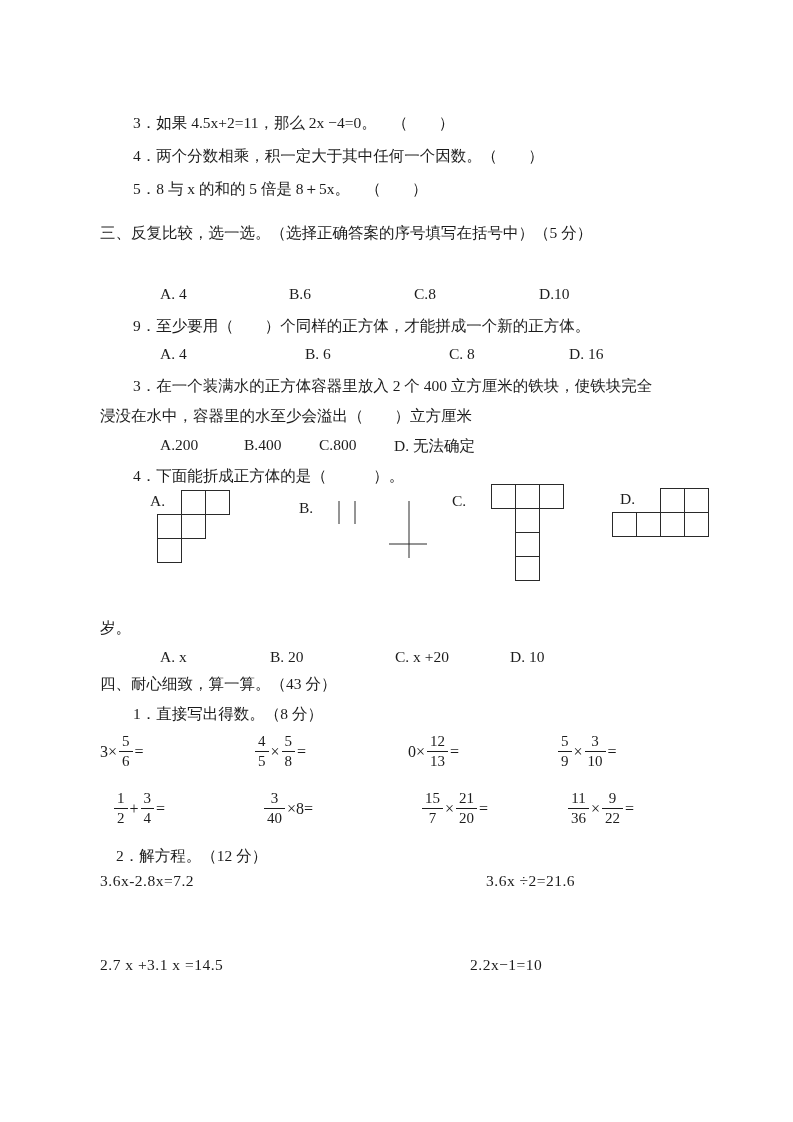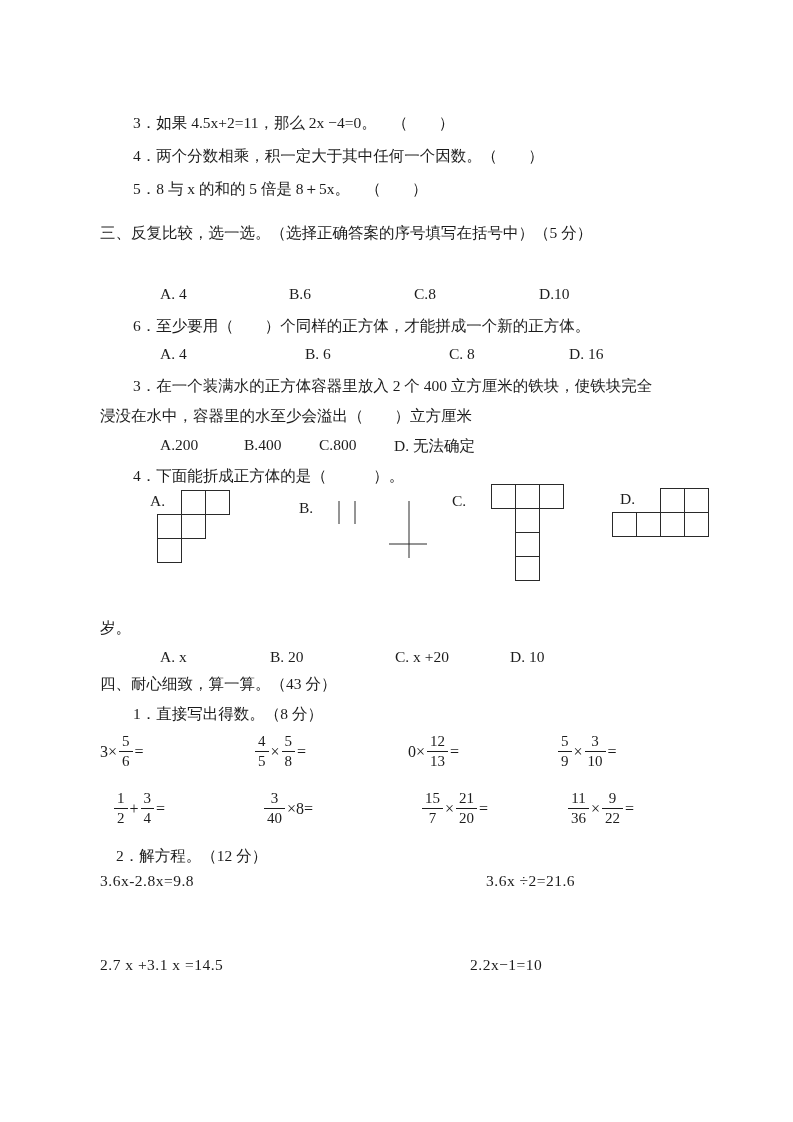--- a/index.html
+++ b/index.html
@@ -44,21 +44,21 @@
 
   <div class="t" style="top:222px;left:100px">三、反复比较，选一选。（选择正确答案的序号填写在括号中）（5 分）</div>
 
   <div>
     <span class="opt" style="top:285px;left:160px">A. 4</span>
     <span class="opt" style="top:285px;left:289px">B.6</span>
     <span class="opt" style="top:285px;left:414px">C.8</span>
     <span class="opt" style="top:285px;left:539px">D.10</span>
   </div>
 
-  <div class="t" style="top:315px;left:133px">6．至少要用（　　）个同样的正方体，才能拼成一个新的正方体。</div>
+  <div class="t" style="top:315px;left:133px">9．至少要用（　　）个同样的正方体，才能拼成一个新的正方体。</div>
   <div>
     <span class="opt" style="top:345px;left:160px">A. 4</span>
     <span class="opt" style="top:345px;left:305px">B. 6</span>
     <span class="opt" style="top:345px;left:449px">C. 8</span>
     <span class="opt" style="top:345px;left:569px">D. 16</span>
   </div>
 
   <div class="t" style="top:375px;left:133px">3．在一个装满水的正方体容器里放入 2 个 400 立方厘米的铁块，使铁块完全</div>
   <div class="t" style="top:405px;left:100px">浸没在水中，容器里的水至少会溢出（　　）立方厘米</div>
   <div>
@@ -198,18 +198,18 @@
       <span>×</span>
       <span class="frac">
         <span class="n">9</span>
         <span class="d">22</span>
       </span>
       <span> =</span>
     </div>
 
   <div class="t" style="top:845px;left:116px">2．解方程。（12 分）</div>
 
-  <div class="eq" style="top:872px;left:100px">3.6x-2.8x=9.8</div>
+  <div class="eq" style="top:872px;left:100px">3.6x-2.8x=7.2</div>
   <div class="eq" style="top:872px;left:486px">3.6x ÷2=21.6</div>
   <div class="eq" style="top:956px;left:100px">2.7 x +3.1 x =14.5</div>
   <div class="eq" style="top:956px;left:470px">2.2x−1=10</div>
 
 </div>
 
 </body></html>

